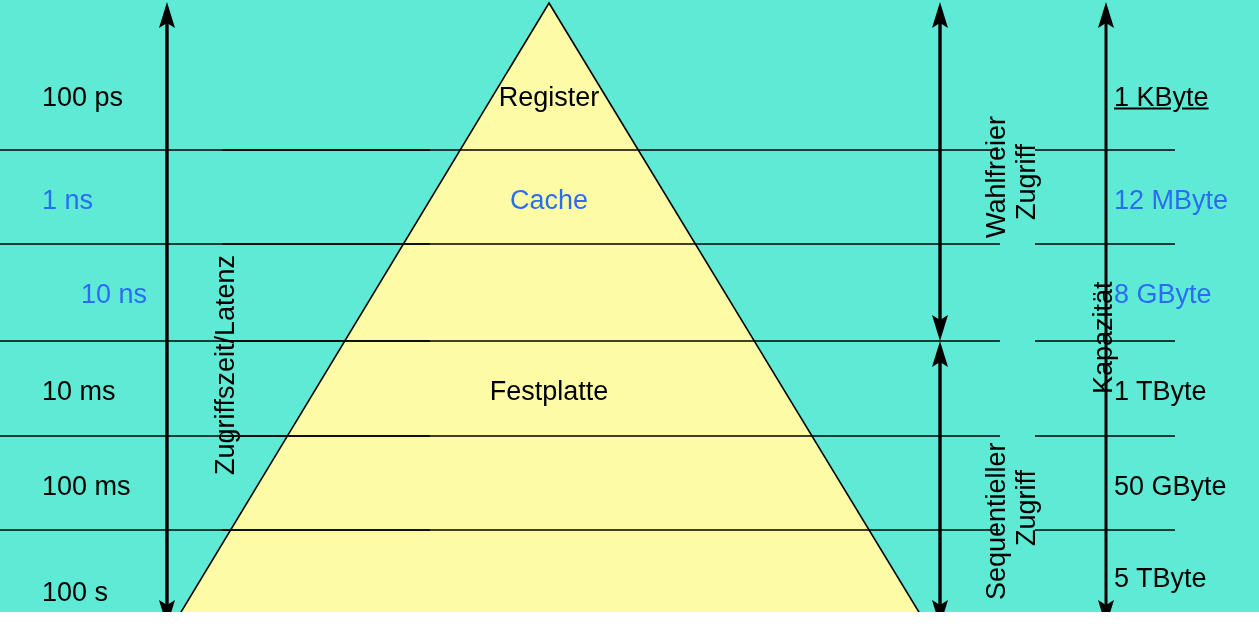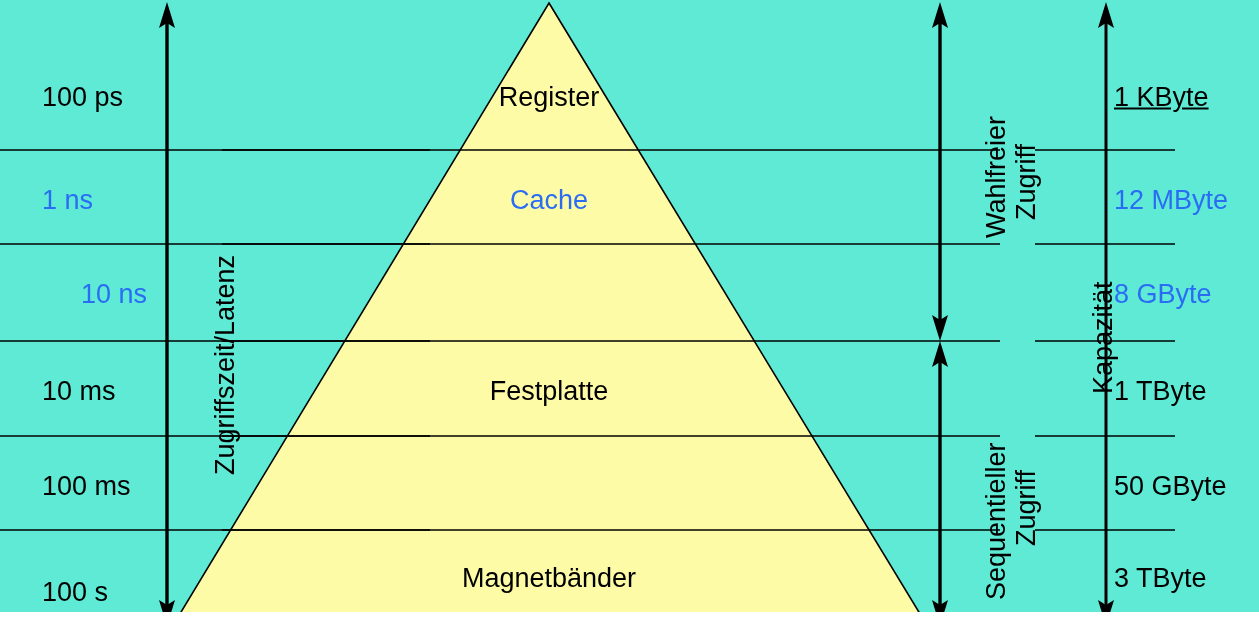--- a/index.html
+++ b/index.html
@@ -114,30 +114,29 @@
   <div class="lbl leftmid blue" style="left:42px; top:294px;margin-left:39px;">10 ns</div>
   <div class="lbl leftmid" style="left:42px; top:391px;">10 ms</div>
   <div class="lbl leftmid" style="left:42px; top:486px;">100 ms</div>
   <div class="lbl leftmid" style="left:42px; top:592px;">100 s</div>
 
   <div class="vlbl" style="left:212px; top:475px; transform: rotate(-90deg);">Zugriffszeit/Latenz</div>
 
   <div class="lbl center" style="left:549px; top:97px;">Register</div>
   <div class="lbl center blue" style="left:549px; top:200px;">Cache</div>
   <div class="lbl center" style="left:549px; top:391px;">Festplatte</div>
-  <div class="lbl center" style="left:549px; top:578px;">Magnetbänder</div>
 
   <div class="vlbl" style="left:983px; top:238px; transform: rotate(-90deg);">Wahlfreier</div>
   <div class="vlbl" style="left:1013px; top:220px; transform: rotate(-90deg);">Zugriff</div>
 
   <div class="vlbl" style="left:983px; top:600px; transform: rotate(-90deg);">Sequentieller</div>
   <div class="vlbl" style="left:1013px; top:546px; transform: rotate(-90deg);">Zugriff</div>
 
   <div class="vlbl" style="left:1090px; top:394px; transform: rotate(-90deg);">Kapazität</div>
 
   <div class="lbl leftmid" style="left:1114px; top:97px;text-decoration:underline;">1 KByte</div>
   <div class="lbl leftmid blue" style="left:1114px; top:200px;">12 MByte</div>
   <div class="lbl leftmid blue" style="left:1114px; top:294px;">8 GByte</div>
   <div class="lbl leftmid" style="left:1114px; top:391px;">1 TByte</div>
   <div class="lbl leftmid" style="left:1114px; top:486px;">50 GByte</div>
-  <div class="lbl leftmid" style="left:1114px; top:578px;">3 TByte</div>
+  <div class="lbl leftmid" style="left:1114px; top:578px;">5 TByte</div>
 
 </div>
 
 </body></html>

